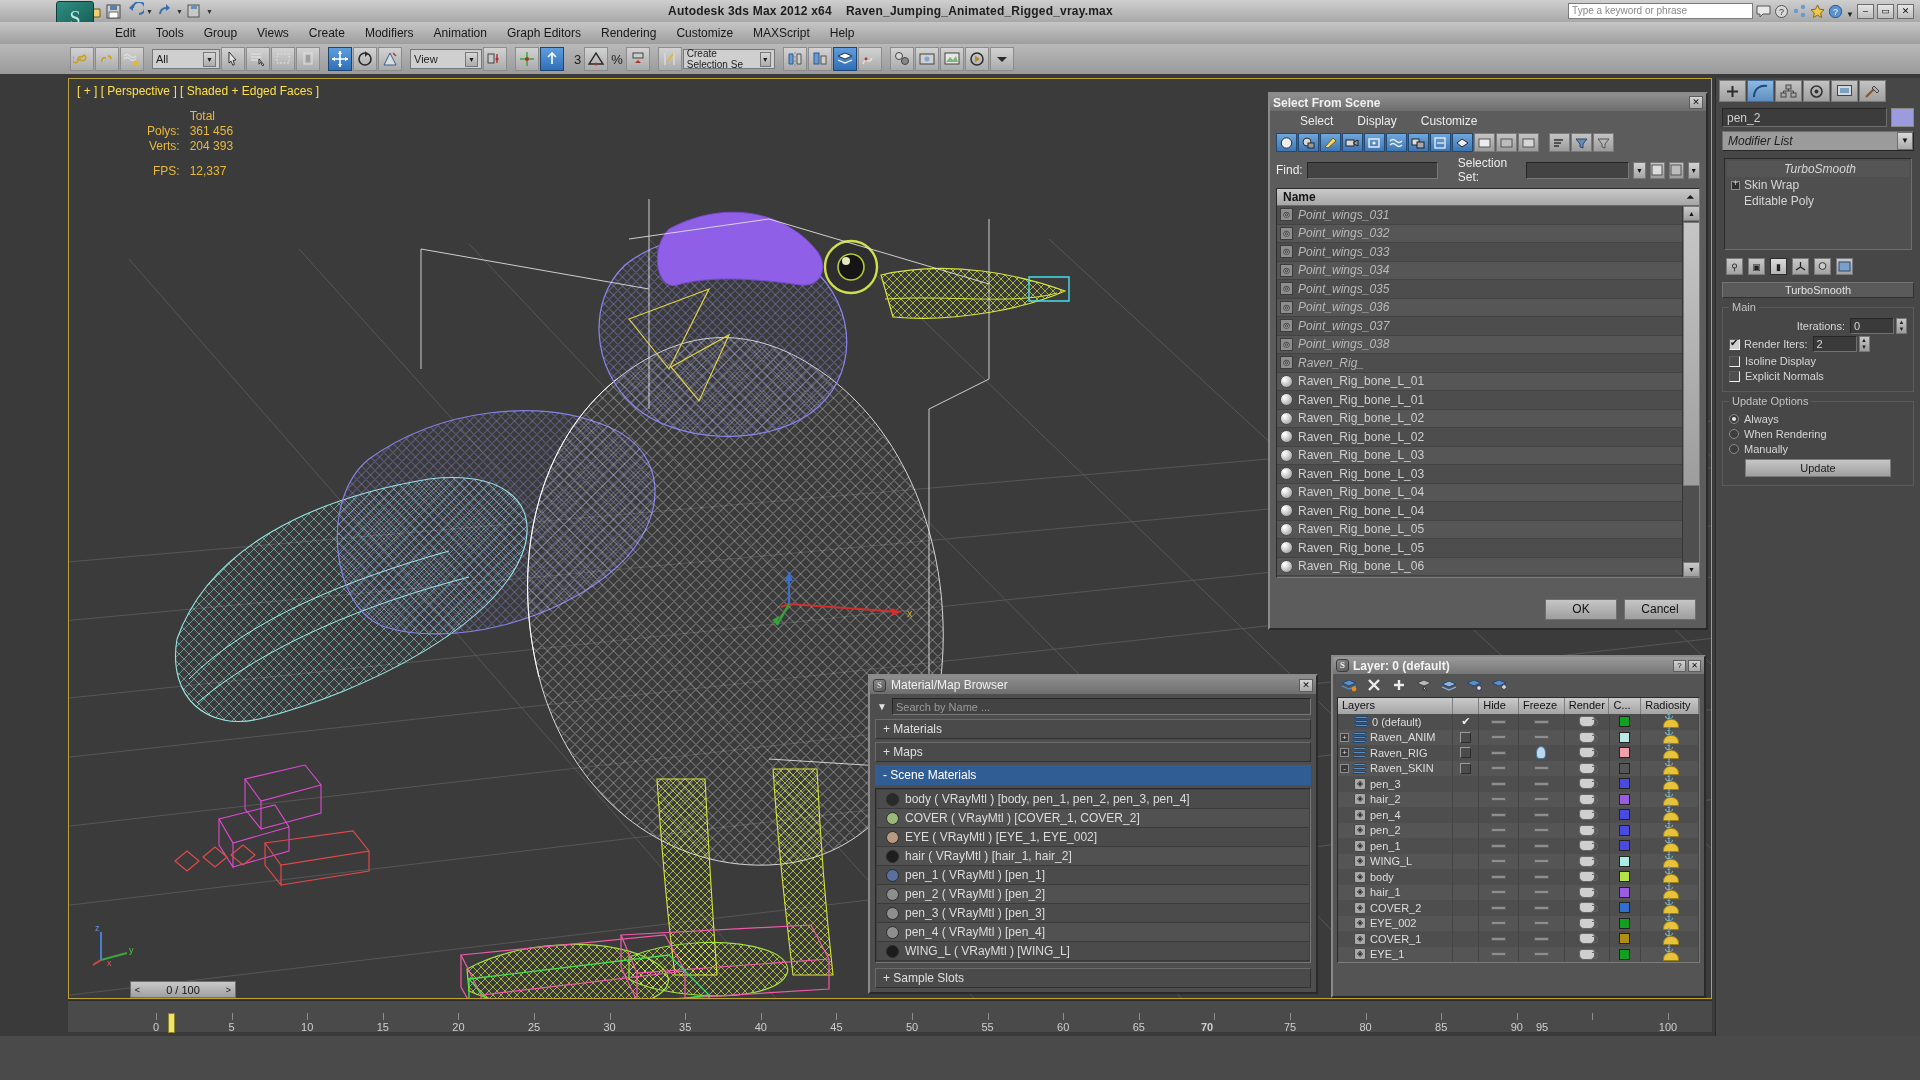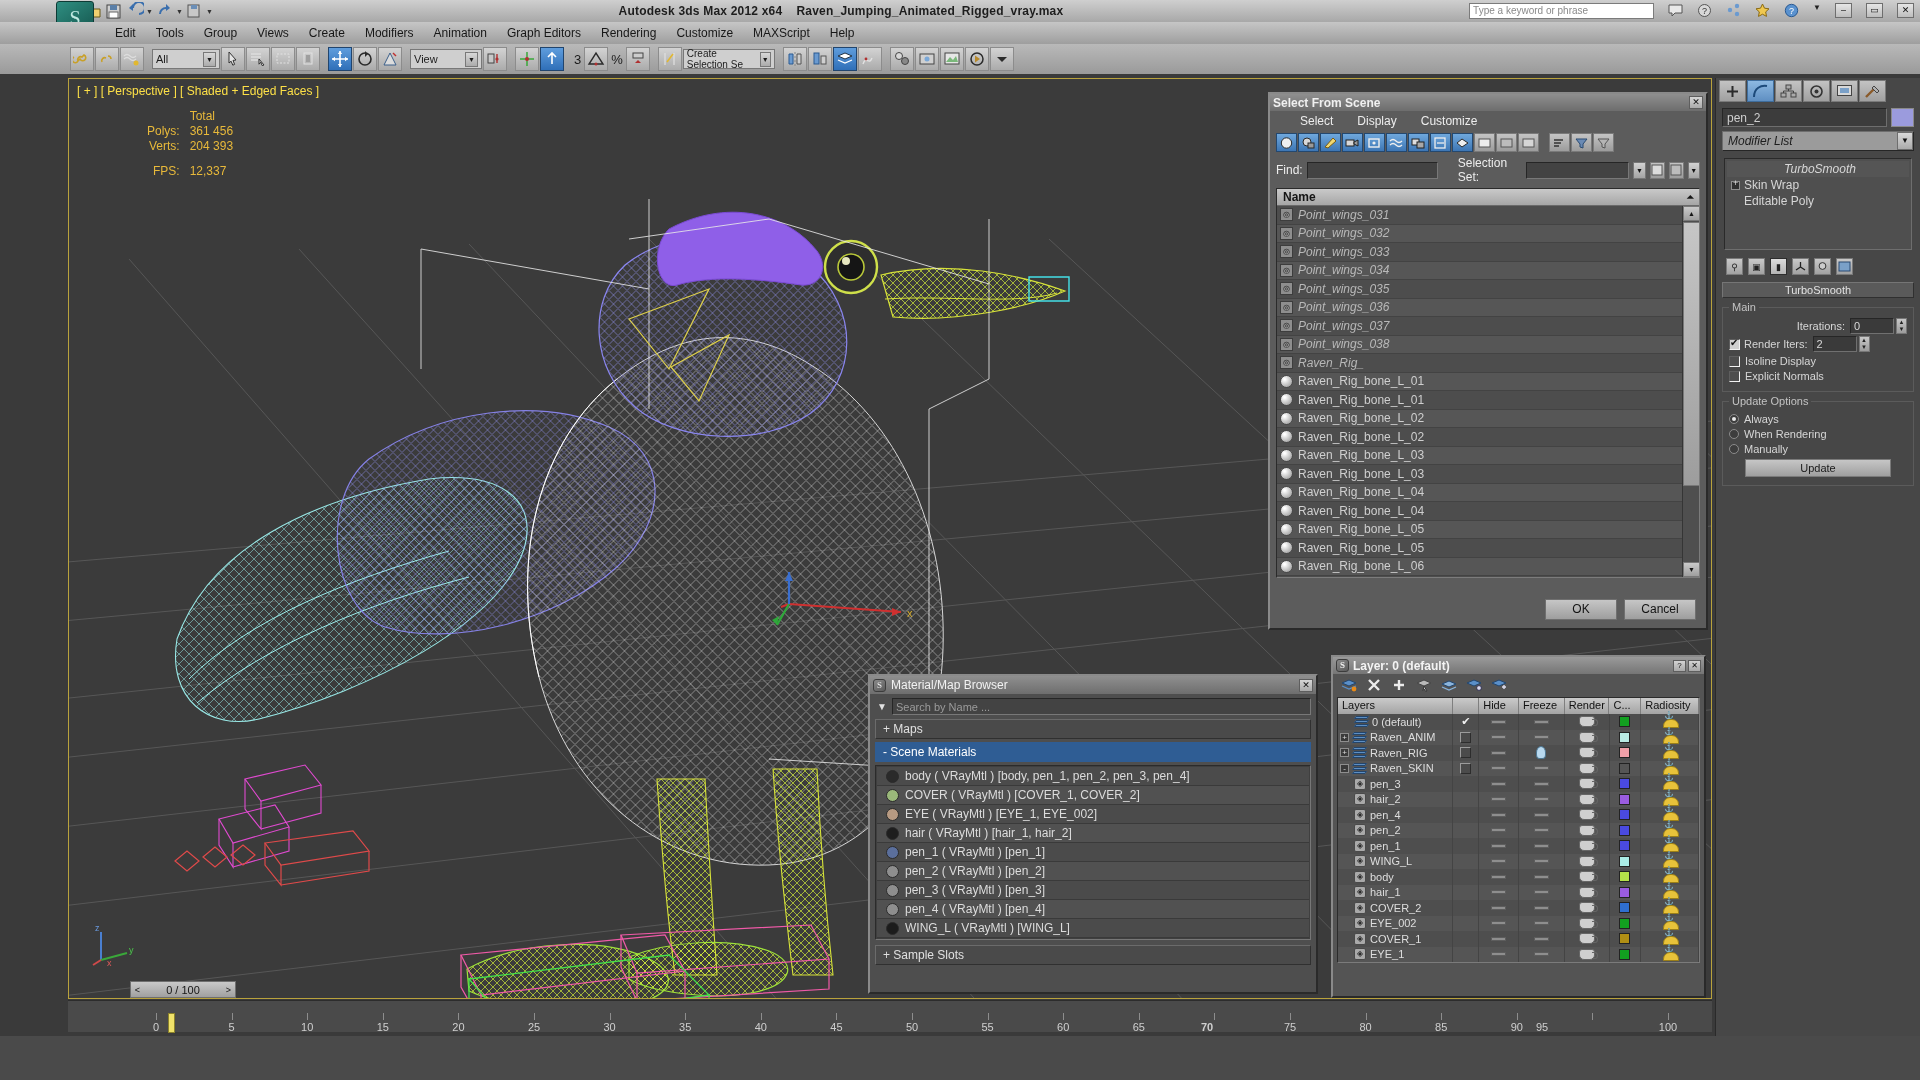--- a/index.html
+++ b/index.html
@@ -8,21 +8,21 @@
     font-family:"Liberation Sans", sans-serif; font-size:12px; color:#d9d9d9; }
   #app { position:relative; width:1920px; height:1080px; }
 
   
   #titlebar { position:absolute; left:0; top:0; width:1920px; height:22px;
      background:linear-gradient(#cfcfcf,#a8a8a8); display:flex; align-items:center; }
   #titlebar .tb-title { flex:1; text-align:center; font-size:12px; font-weight:bold;
      color:#1d1d1d; letter-spacing:.2px; }
   .qat { display:flex; align-items:center; gap:2px; margin-left:62px; }
   .qicon { width:19px; height:18px; display:inline-block; position:relative; }
-  .tb-right { display:flex; align-items:flex-start; gap:14px; margin-right:6px; }
+  .tb-right { display:flex; align-items:flex-end; gap:3px; margin-right:6px; }
   .searchbox { width:185px; height:16px; background:#ffffff; border:1px solid #7b7b7b;
      font-size:10px; color:#8a8a8a; padding:1px 3px; }
   .wbtn { width:17px; height:15px; background:linear-gradient(#e6e6e6,#bdbdbd);
      border:1px solid #6e6e6e; font-size:9px; color:#111; line-height:13px; text-align:center; }
 
   
   #maxlogo { position:absolute; left:56px; top:1px; width:38px; height:34px;
      background:linear-gradient(145deg,#2f8f82,#14544c); border:1px solid #0d3b35;
      border-radius:3px; color:#bfe9e2; font-size:20px; text-align:center; line-height:32px;
      font-family:"Liberation Serif", serif; }
@@ -1011,20 +1011,21 @@
   <div id="matbrowser">
     <div class="mbtitle">
       <span class="mbicon">S</span>
       <span>Material/Map Browser</span>
       <span style="margin-left:auto;width:14px;height:13px;background:linear-gradient(#d6d6d6,#aaa);border:1px solid #5e5e5e;color:#111;font-size:9px;text-align:center;line-height:11px">✕</span>
     </div>
     <div class="mbsearch">
       <span class="caret">▼</span>
       <div class="tfield">Search by Name ...</div>
     </div>
+    <div class="mbsec">+ Materials</div>
     <div class="mbsec">+ Maps</div>
     <div class="mbsec sel">-  Scene Materials</div>
     <div id="matlist">
         <div class="mrow">
           <span class="msphere" style="background: rgb(42, 42, 42);"></span>
           <span>body  ( VRayMtl )  [body, pen_1, pen_2, pen_3, pen_4]</span>
         </div>
         <div class="mrow">
           <span class="msphere" style="background: rgb(154, 184, 122);"></span>
           <span>COVER  ( VRayMtl )  [COVER_1, COVER_2]</span>

